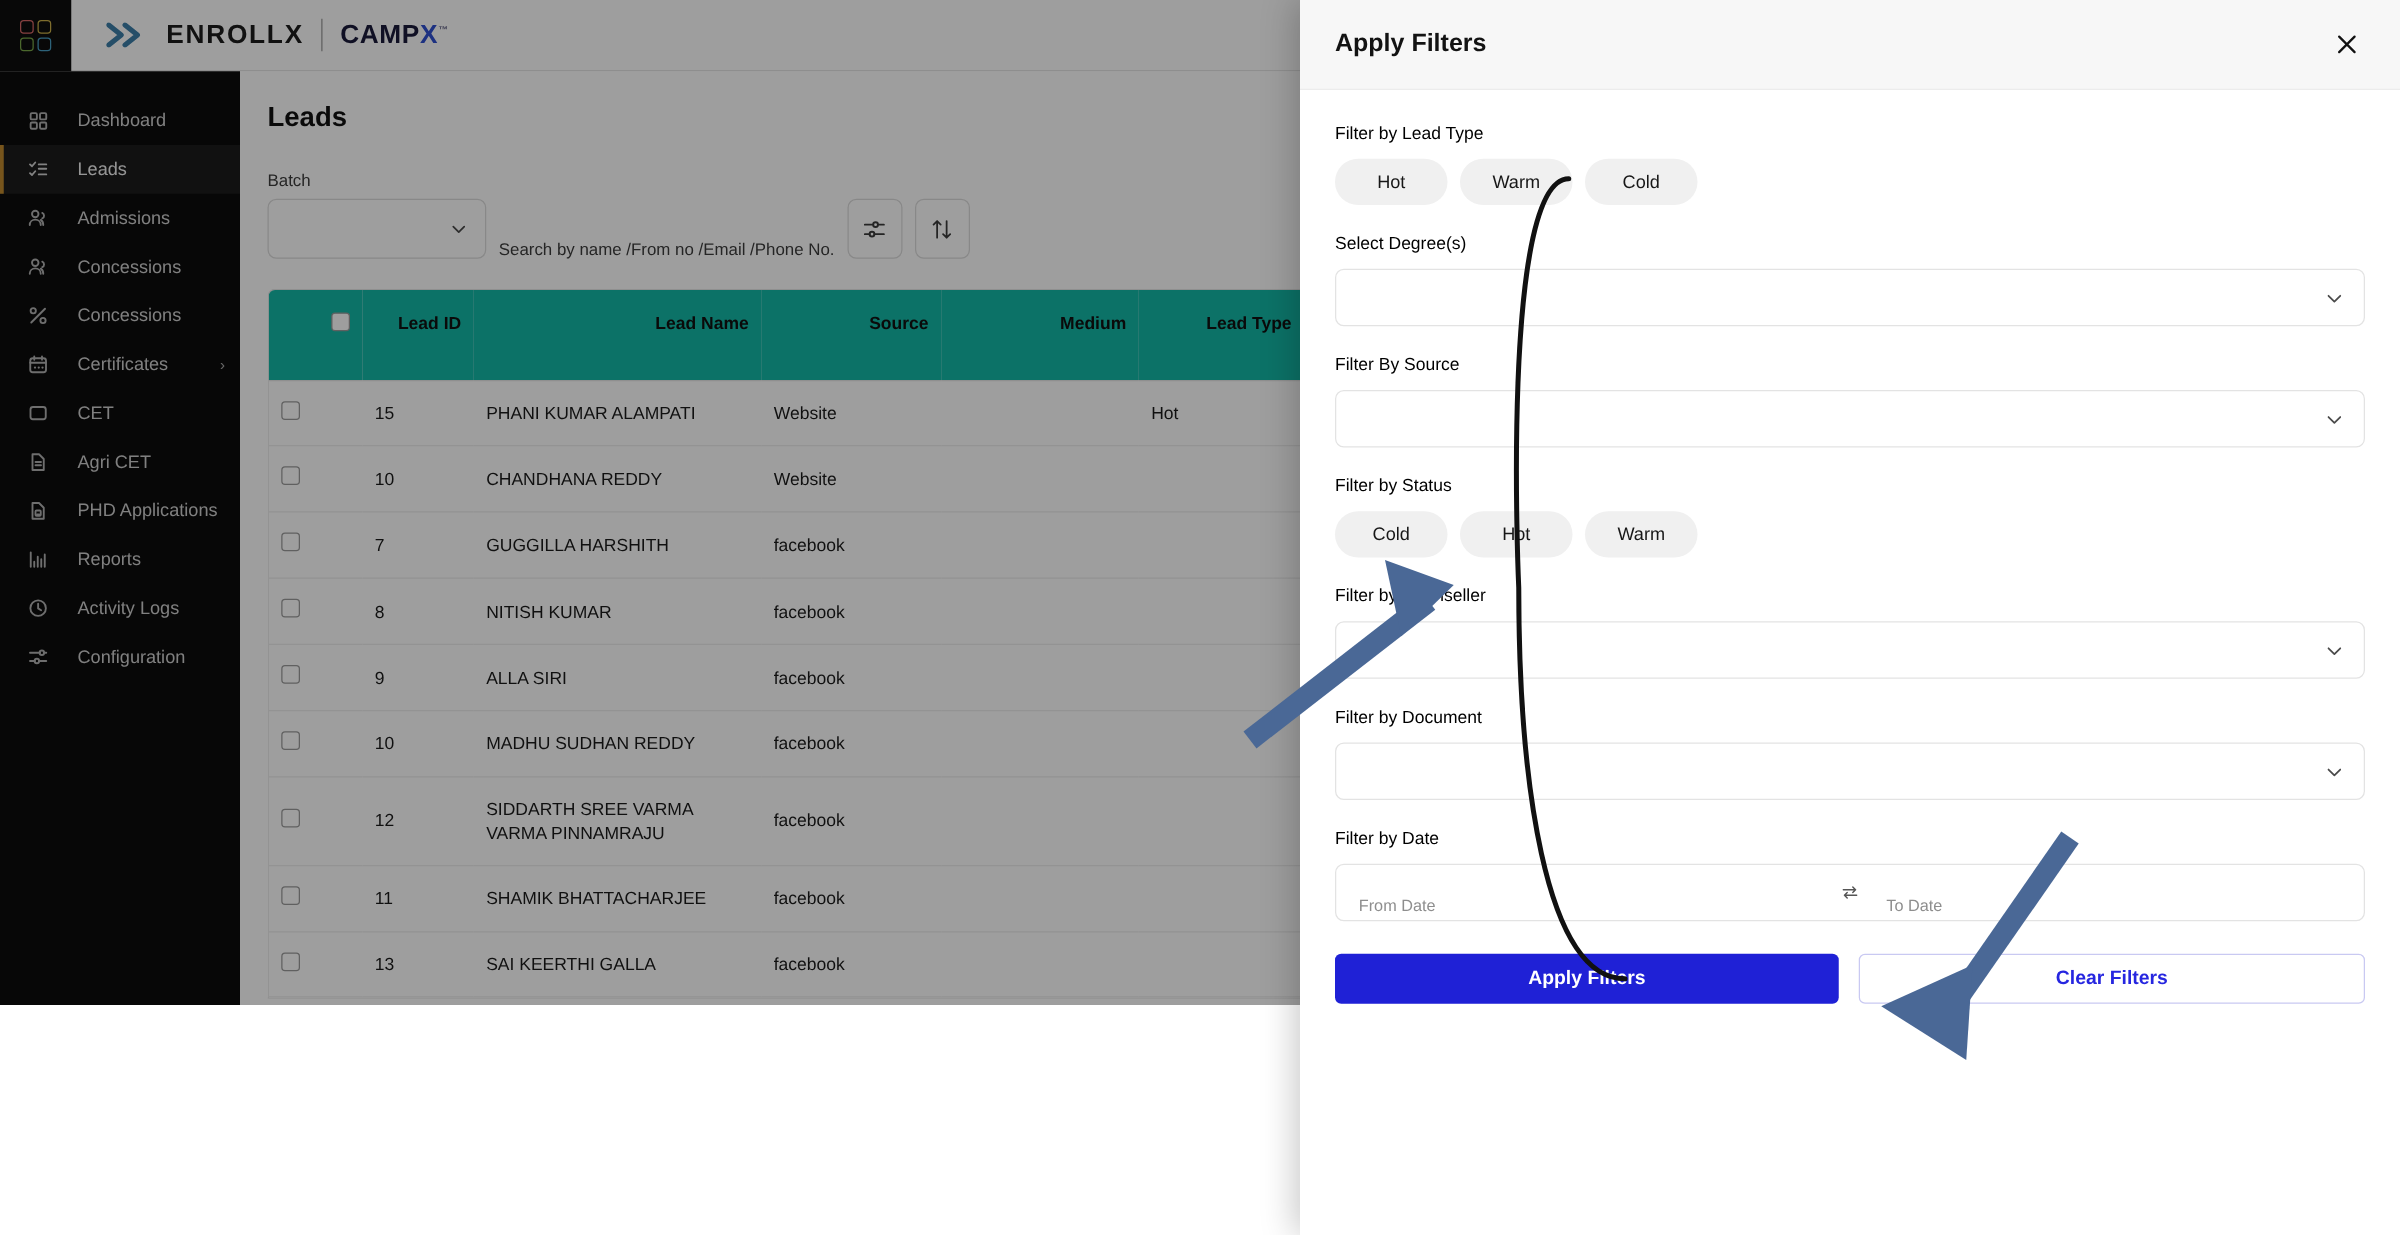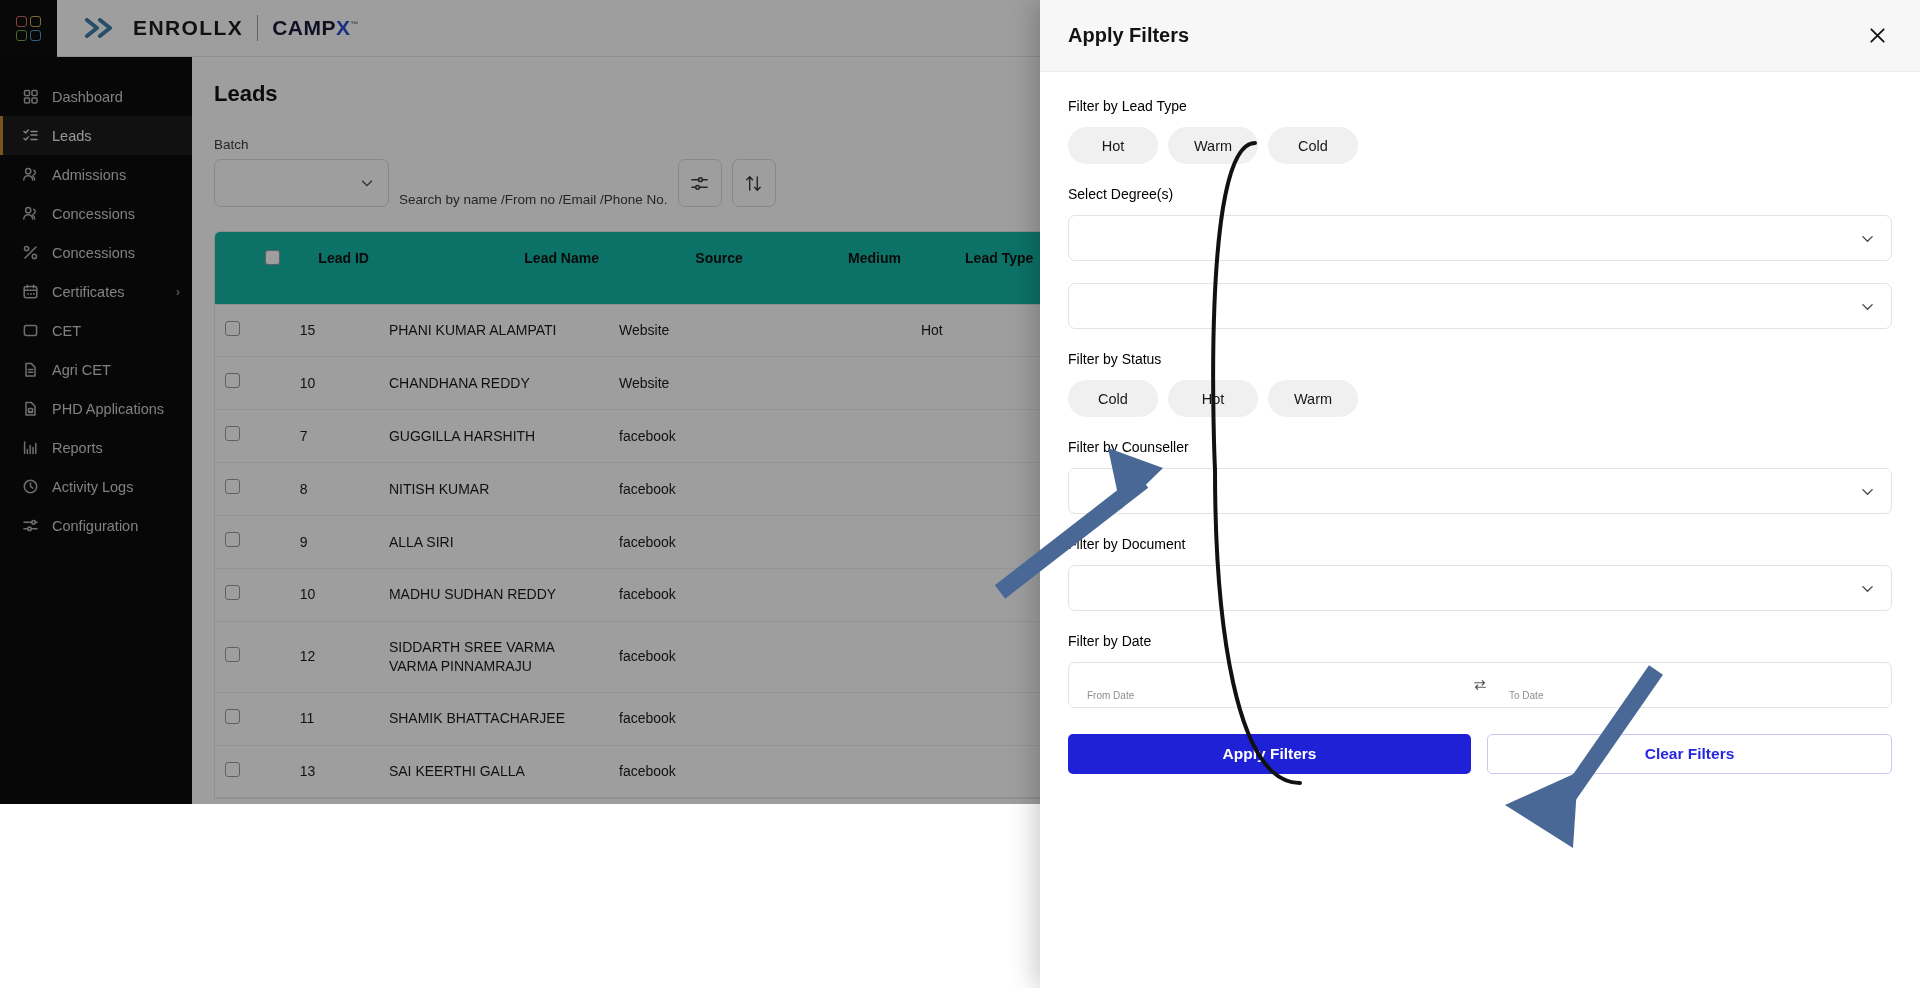--- a/index.html
+++ b/index.html
@@ -65,21 +65,21 @@
 
   .sidebar {
     width: 192px; flex: none;
     background: #0c0c0c;
     padding-top: 20px;
     color: #cfcfcf;
     overflow: hidden;
   }
   .nav-item {
     position: relative;
-    display: flex; align-items: center; gap: 13px;
+    display: flex; align-items: center; gap: 23px;
     height: 39px; padding-left: 22px; padding-right: 12px;
     font-size: 14.5px; color: #cfcfcf;
     cursor: pointer;
   }
   .nav-item.active { background: #1c1c1c; color: #f2f2f2; }
   .nav-item.active::before {
     content: ""; position: absolute; left: 0; top: 0; bottom: 0;
     width: 3px; background: #c08a2e;
   }
   .nav-ico { width: 17px; height: 17px; flex: none; display: block; opacity: .85; }
@@ -199,21 +199,21 @@
     justify-content: flex-end; padding-right: 16px; cursor: pointer;
   }
   .dd svg { width: 15px; height: 15px; color: #4b4b4b; }
   .date-row {
     width: 100%; height: 46px;
     border: 1px solid #e3e3e3; border-radius: 7px;
     display: flex; align-items: center; background: #fff;
   }
   .date-row input {
     flex: 1; border: none; outline: none; background: transparent;
-    font-size: 10px; color: #0f172a; padding: 0 18px;
+    font-size: 13px; color: #0f172a; padding: 0 18px;
     font-family: "Liberation Sans", sans-serif;
     margin-top: 20px;
   }
   .date-row input::placeholder { color: #8e8e8e; }
   .swap-ico { width: 22px; flex: none; display: flex; align-items: center; justify-content: center; color: #555; }
   .swap-ico svg { width: 16px; height: 16px; }
 
   .drawer-actions { display: flex; gap: 16px; margin-top: 26px; }
   .btn {
     flex: 1; height: 40px; border-radius: 5px;
@@ -574,20 +574,21 @@
       <div class="f-group">
         <span class="f-label">Select Degree(s)</span>
         <div class="dd">
           <svg viewBox="0 0 16 16" fill="none">
               <path d="M3 6 L8 11 L13 6" stroke="currentColor" stroke-width="1.5" stroke-linecap="round" stroke-linejoin="round"></path>
             </svg>
         </div>
       </div>
 
       <div class="f-group">
+        <span class="f-label">Filter By Source</span>
         <div class="dd">
           <svg viewBox="0 0 16 16" fill="none">
               <path d="M3 6 L8 11 L13 6" stroke="currentColor" stroke-width="1.5" stroke-linecap="round" stroke-linejoin="round"></path>
             </svg>
         </div>
       </div>
 
       <div class="f-group">
         <span class="f-label">Filter by Status</span>
         <div class="pill-row">

